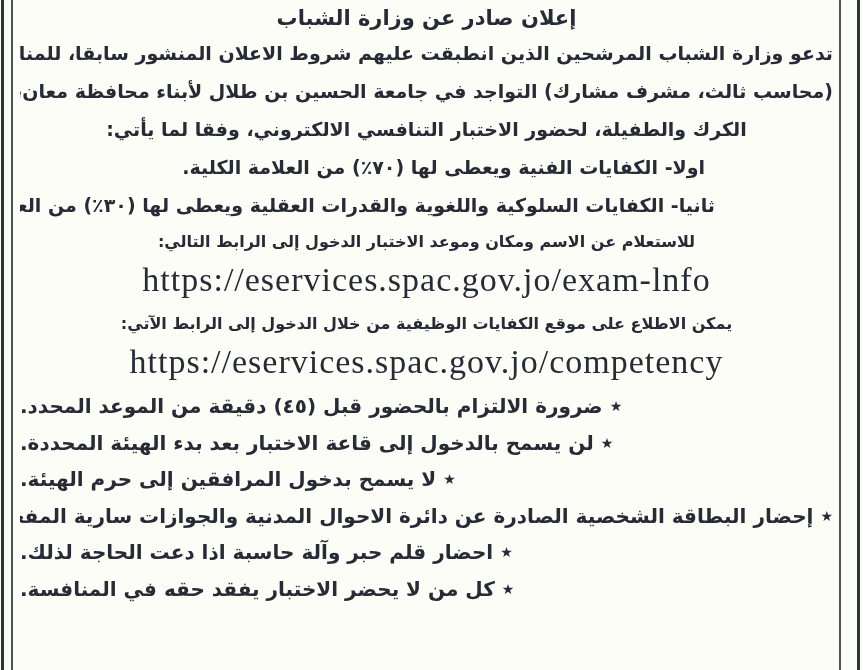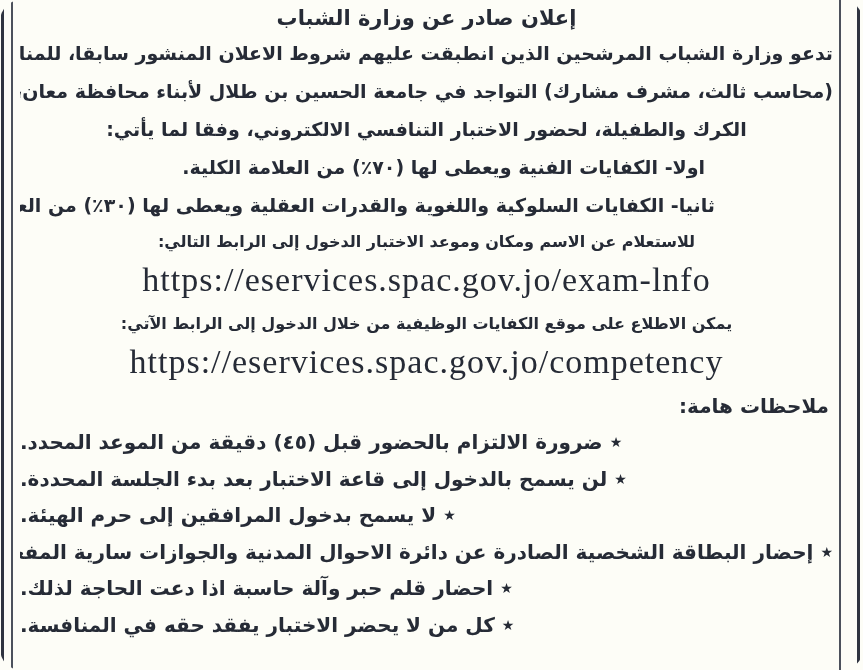--- a/index.html
+++ b/index.html
@@ -8,21 +8,20 @@
     background: #fdfdf7;
   }
   .page {
     position: relative;
     width: 863px;
     height: 670px;
     background: #fdfdf7;
     overflow: hidden;
     font-family: "DejaVu Sans", sans-serif;
     color: #262b36;
-    border-radius: 21px;
   }
   
   .b-line { position: absolute; top: 0; bottom: 0; }
   .b-left-outer  { left: 1px;  width: 3px; background: #2f3440; }
   .b-left-inner  { left: 11px; width: 2px; background: #4c515c; }
   .b-right-inner { right: 22px; width: 2px; background: #4c515c; }
   .b-right-outer { right: 3px;  width: 3px; background: #2f3440; }
 
   .content {
     position: absolute;
@@ -124,25 +123,24 @@
 
     <p class="clause clause-first">اولا- الكفايات الفنية ويعطى لها (٧٠٪) من العلامة الكلية.</p>
     <p class="clause clause-second">ثانيا- الكفايات السلوكية واللغوية والقدرات العقلية ويعطى لها (٣٠٪) من العلامة الكلية.</p>
 
     <p class="link-label">للاستعلام عن الاسم ومكان وموعد الاختبار الدخول إلى الرابط التالي:</p>
     <p class="url-line"><span class="url-text">https://eservices.spac.gov.jo/exam-lnfo</span></p>
 
     <p class="link-label">يمكن الاطلاع على موقع الكفايات الوظيفية من خلال الدخول إلى الرابط الآتي:</p>
     <p class="url-line"><span class="url-text">https://eservices.spac.gov.jo/competency</span></p>
 
-    <p class="notes-heading">ملاحظات هامة:</p>
 
     <p class="note"><span class="star">★</span><span class="note-text">ضرورة الالتزام بالحضور قبل (٤٥) دقيقة من الموعد المحدد.</span></p>
 
-    <p class="note"><span class="star">★</span><span class="note-text">لن يسمح بالدخول إلى قاعة الاختبار بعد بدء الجلسة المحددة.</span></p>
+    <p class="note"><span class="star">★</span><span class="note-text">لن يسمح بالدخول إلى قاعة الاختبار بعد بدء الهيئة المحددة.</span></p>
 
     <p class="note"><span class="star">★</span><span class="note-text">لا يسمح بدخول المرافقين إلى حرم الهيئة.</span></p>
 
 
     <p class="note"><span class="star">★</span><span class="note-text">إحضار البطاقة الشخصية الصادرة عن دائرة الاحوال المدنية والجوازات سارية المفعول.</span></p>
 
     <p class="note"><span class="star">★</span><span class="note-text">احضار قلم حبر وآلة حاسبة اذا دعت الحاجة لذلك.</span></p>
 
     <p class="note"><span class="star">★</span><span class="note-text">كل من لا يحضر الاختبار يفقد حقه في المنافسة.</span></p>
 

